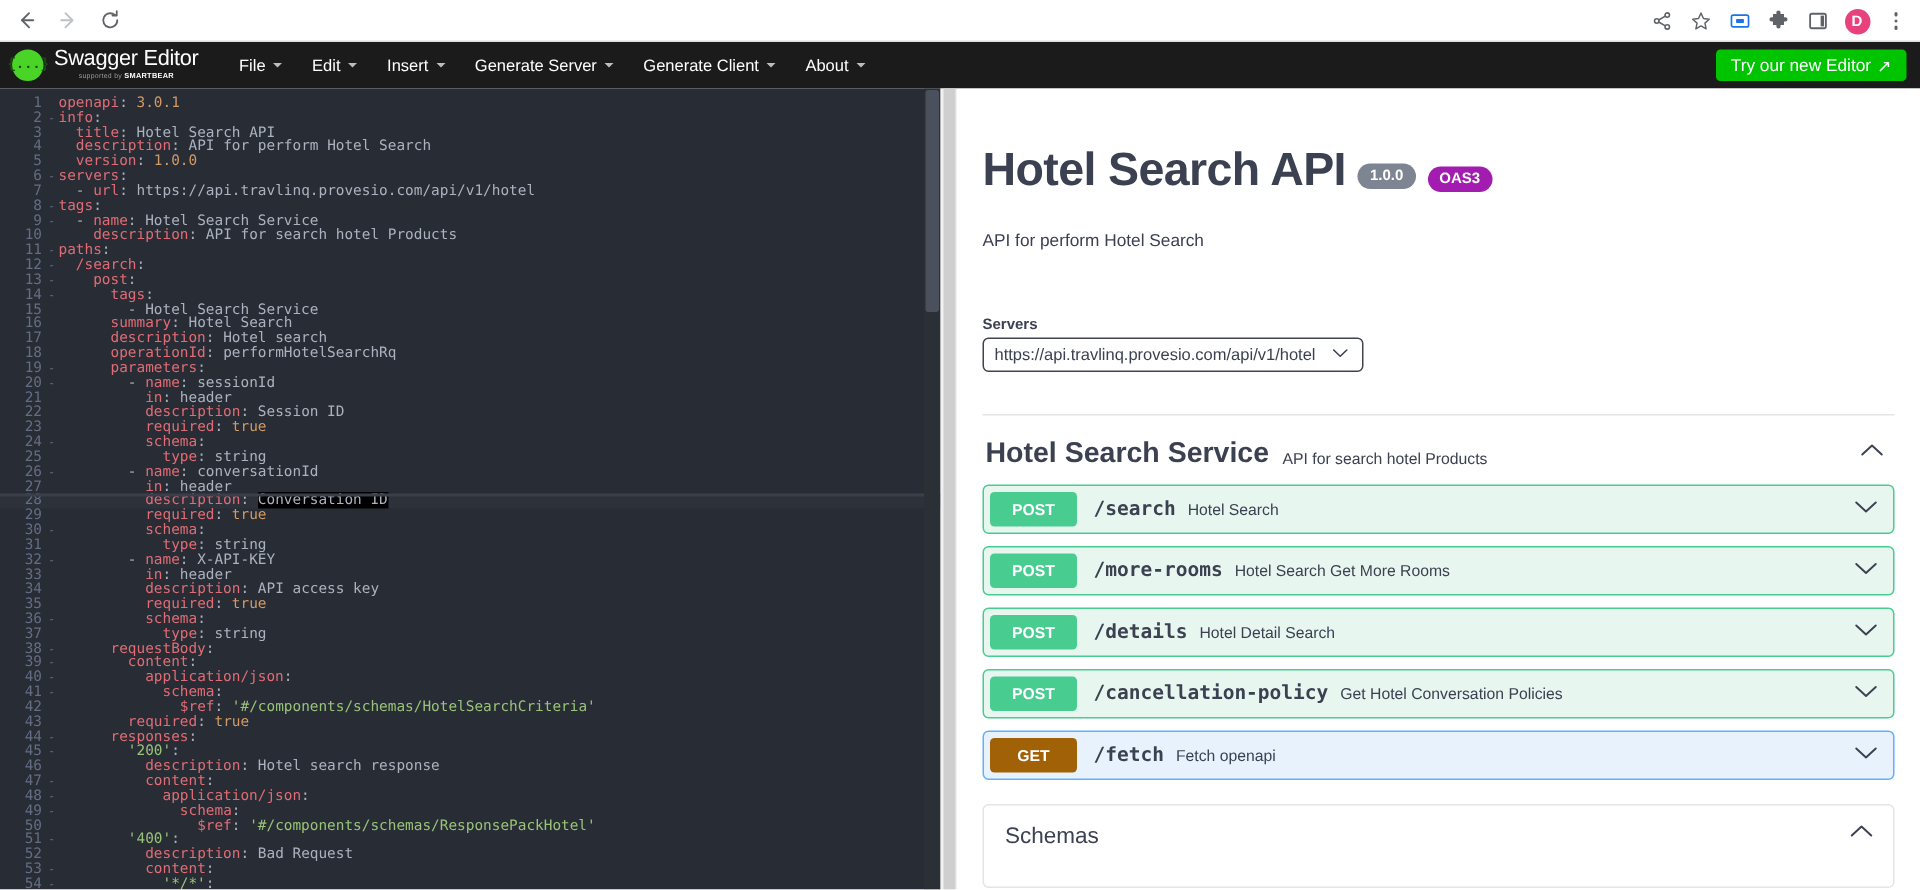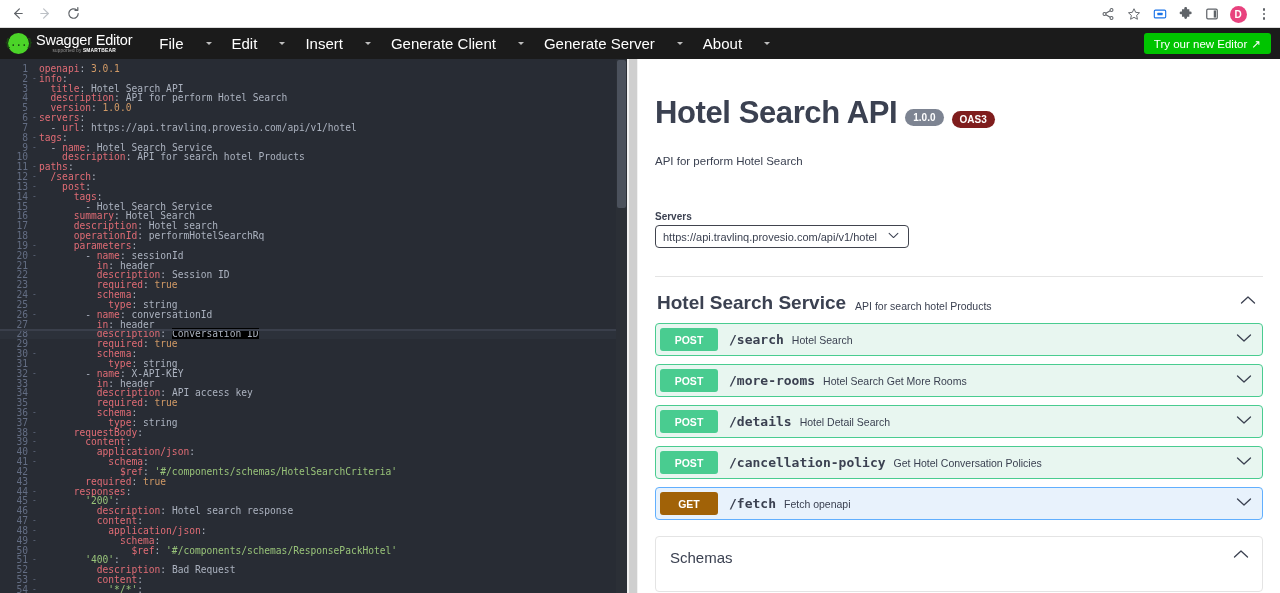--- a/index.html
+++ b/index.html
@@ -87,23 +87,23 @@
     letter-spacing: -0.5px;
     font-family: "Liberation Mono", monospace;
   }
   .brand-text { display: flex; flex-direction: column; line-height: 1; align-items: center; }
   .brand-title { color: #ffffff; font-size: 14.5px; font-weight: 400; letter-spacing: -0.2px; }
   .brand-sub { color: #9b9b9b; font-size: 4.6px; letter-spacing: 0.2px; margin-top: 2px; }
   .brand-sub b { color: #ffffff; font-weight: bold; font-size: 4.9px; }
 
   #menu { display: flex; align-items: center; margin-left: 17px; }
   .menu-item {
-    color: #ffffff; font-size: 15px;
+    color: #ffffff; font-size: 11px;
     padding: 0 10px; height: 31px;
-    display: flex; align-items: center; gap: 22px;
+    display: flex; align-items: center; gap: 5px;
     cursor: default; white-space: nowrap;
   }
   .caret {
     width: 0; height: 0;
     border-left: 3px solid transparent;
     border-right: 3px solid transparent;
     border-top: 3.5px solid #bdbdbd;
     display: inline-block;
   }
   #try-editor {
@@ -202,21 +202,21 @@
     font-size: 31px; font-weight: bold; color: #3b4151;
     letter-spacing: -0.4px;
   }
   .badge-version {
     background: #7d8492; color: #ffffff;
     font-size: 10px; font-weight: bold;
     padding: 3px 8px; border-radius: 9px;
     margin-top: 8px;
   }
   .badge-oas {
-    background: #7f1d1d; color: #ffffff;
+    background: #a21caf; color: #ffffff;
     font-size: 10px; font-weight: bold;
     padding: 3px 8px; border-radius: 9px;
     margin-top: 12px;
   }
   .api-desc {
     font-size: 11.5px; color: #3b4151;
     margin-top: 24px;
   }
   .servers-label {
     font-size: 10px; font-weight: bold; color: #3b4151;
@@ -392,25 +392,25 @@
     </div>
     <div class="menu-item">
       <span>Edit</span>
       <span class="caret"></span>
     </div>
     <div class="menu-item">
       <span>Insert</span>
       <span class="caret"></span>
     </div>
     <div class="menu-item">
+      <span>Generate Server</span>
+      <span class="caret"></span>
+    </div>
+    <div class="menu-item">
       <span>Generate Client</span>
-      <span class="caret"></span>
-    </div>
-    <div class="menu-item">
-      <span>Generate Server</span>
       <span class="caret"></span>
     </div>
     <div class="menu-item">
       <span>About</span>
       <span class="caret"></span>
     </div>
   </div>
 
   <button id="try-editor">
     <span>Try our new Editor</span>

